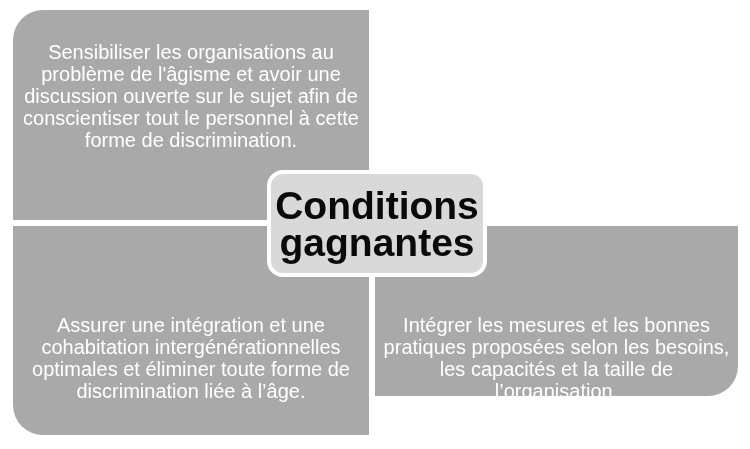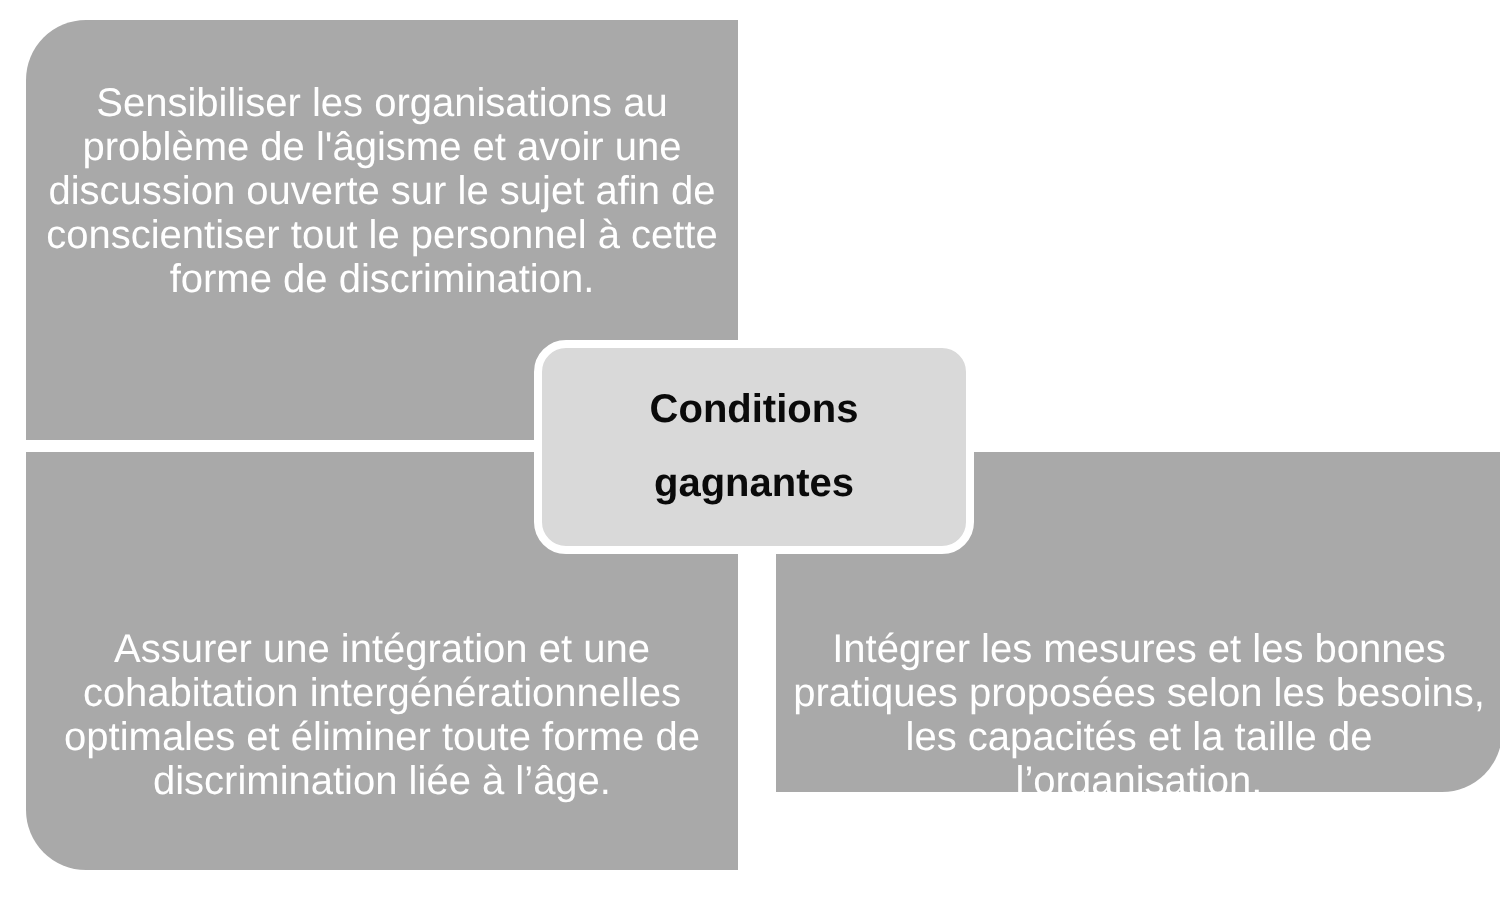--- a/index.html
+++ b/index.html
@@ -20,40 +20,40 @@
     position:absolute;left:0;top:0;width:750px;height:449px;
     background:var(--page-bg);
   }
   .quad{
     position:absolute;
     background:var(--quadrant-fill);
   }
   .quad.tl{left:13px;top:10px;width:356px;height:210px;border-radius:30px 0 0 0;}
   .quad.tr{left:375px;top:10px;width:363px;height:210px;border-radius:0 30px 0 0;}
   .quad.bl{left:13px;top:226px;width:356px;height:209px;border-radius:0 0 0 30px;}
-  .quad.br{left:388px;top:226px;width:363px;height:170px;border-radius:0 0 30px 0;}
+  .quad.br{left:375px;top:226px;width:363px;height:170px;border-radius:0 0 30px 0;}
   .quad-text{
     position:absolute;left:4px;right:4px;
     color:var(--quadrant-text);
     font-size:20px;line-height:22px;
     text-align:center;
   }
   .quad.tl .quad-text,.quad.tr .quad-text{top:31px;}
   .quad.bl .quad-text,.quad.br .quad-text{top:88px;}
   .center-box{
     position:absolute;left:267px;top:170px;width:220px;height:107px;
     background:var(--center-fill);
     border:4px solid var(--center-border);
     border-radius:16px;
     display:flex;align-items:center;justify-content:center;
     z-index:2;
   }
   .center-title{
     color:var(--center-text);
-    font-size:20px;line-height:37px;font-weight:bold;
+    font-size:39px;line-height:37px;font-weight:bold;
     text-align:center;
     padding:0 8px;
   }
 </style>
 </head>
 <body>
 
 <div class="canvas">
 
   <div class="quad tl">

